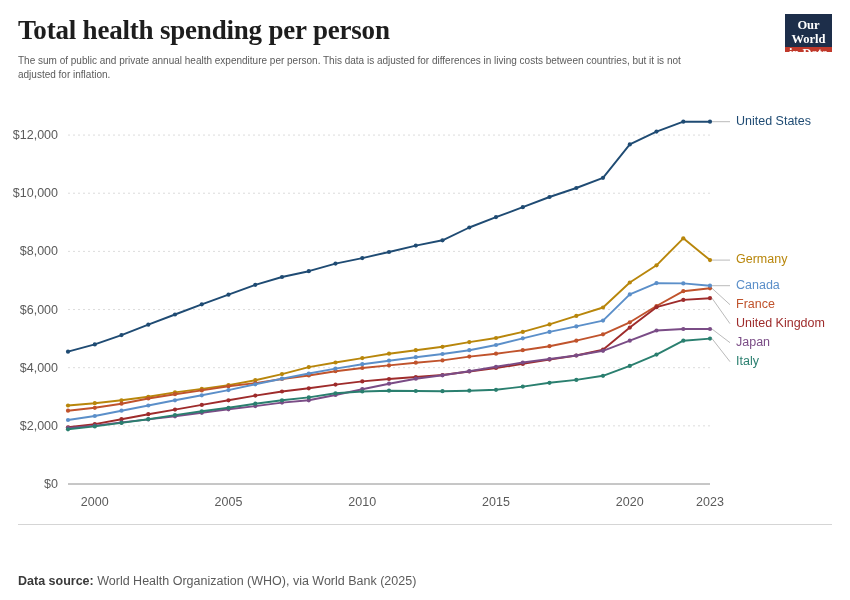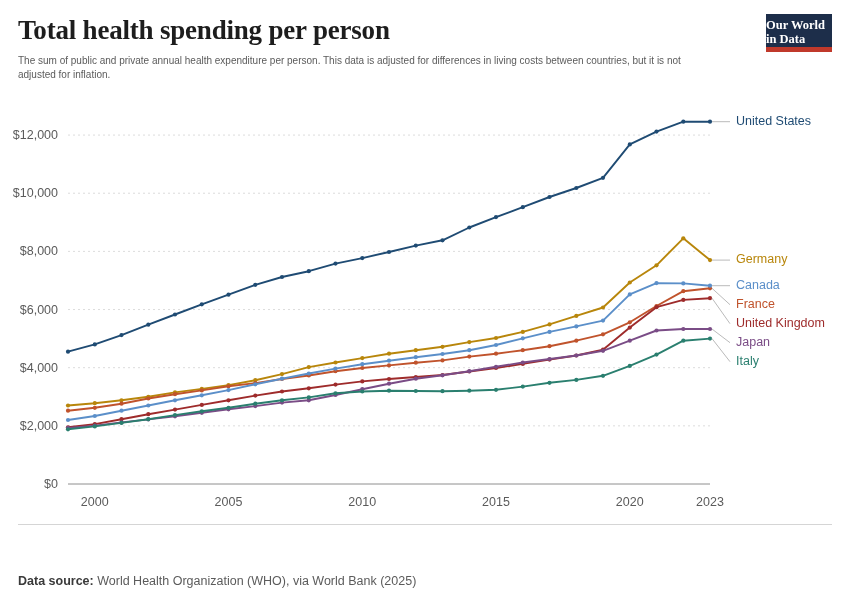--- a/index.html
+++ b/index.html
@@ -34,28 +34,29 @@
     font-size: 10px;
     color: #5b5b5b;
     line-height: 1.42;
     max-width: 700px;
     margin: 0;
   }
   .owid-logo {
     position: absolute;
     right: 18px;
     top: 14px;
-    width: 66px;
+    width: 47px;
     height: 38px;
     background: #1d2e4a;
     color: #ffffff;
     font-family: "Liberation Serif", serif;
     font-size: 12.5px;
     font-weight: 700;
     line-height: 1.12;
+    text-align: center;
     padding-top: 4px;
     box-sizing: border-box;
     border-bottom: 5px solid #c0392b;
   }
   .chart-area {
     position: absolute;
     left: 0;
     top: 92px;
     width: 850px;
     height: 450px;

